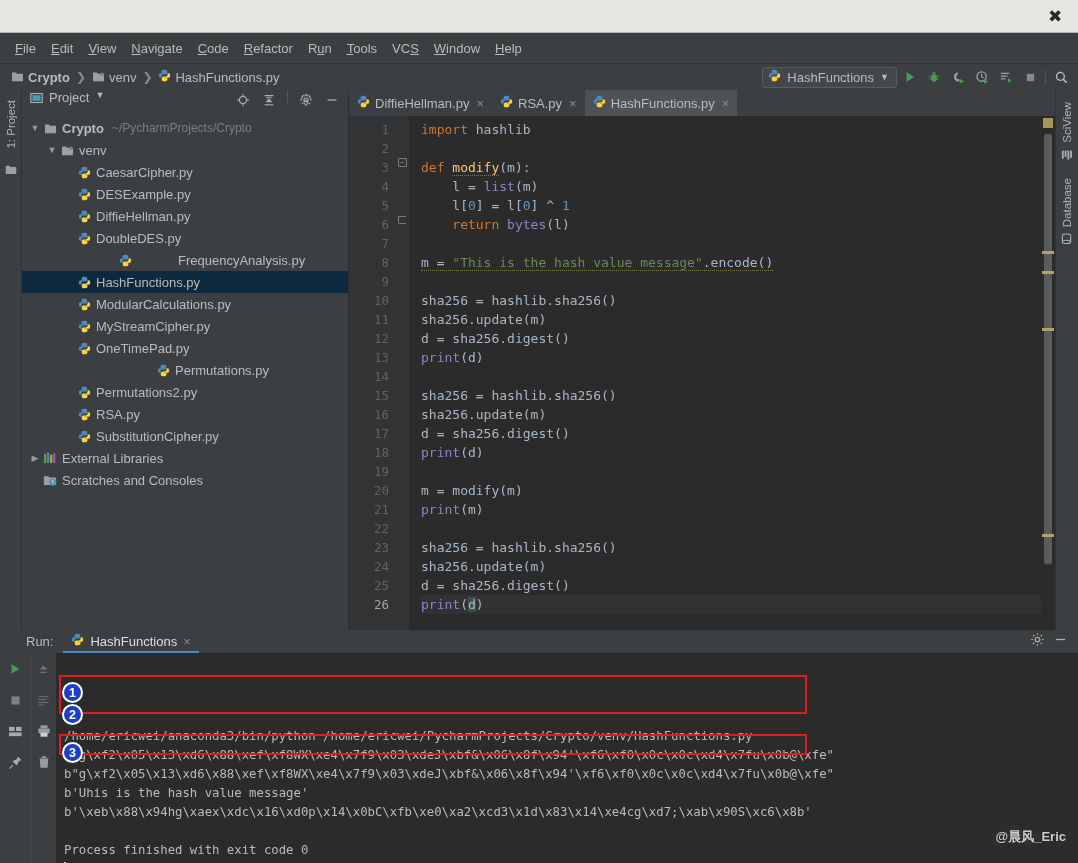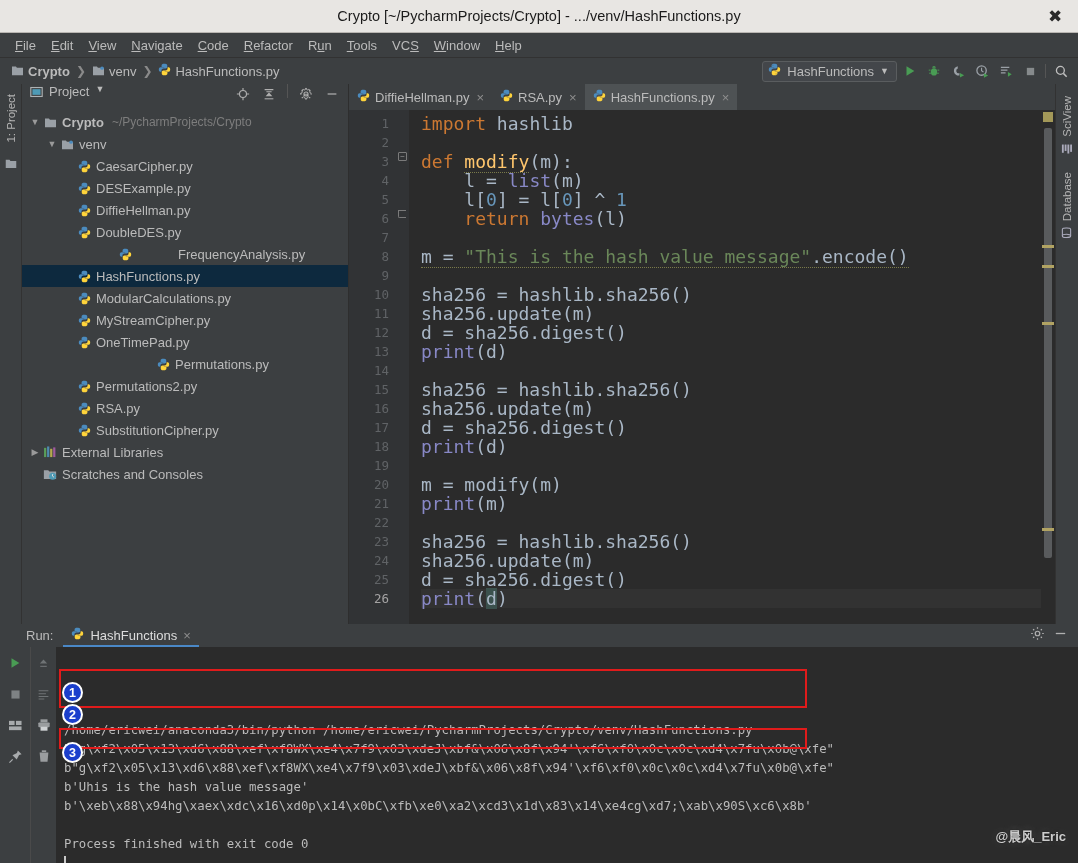--- a/index.html
+++ b/index.html
@@ -19,21 +19,21 @@
     border-bottom: 1px solid #b9b6b2;
   }
   .titlebar .tclose {
     position: absolute; right: 12px; top: 50%; transform: translateY(-50%);
     width: 22px; height: 22px; display: flex; align-items: center;
     justify-content: center; font-size: 17px; color: #2a2a2a; cursor: pointer;
   }
 
   
   .menubar {
-    height: 25px; background: #3c3f41; display: flex; align-items: center;
+    height: 31px; background: #3c3f41; display: flex; align-items: center;
     padding-left: 9px; gap: 3px;
     border-bottom: 1px solid #323232;
   }
   .menubar .mi {
     font-size: 13px; color: #bbbbbb; padding: 2px 6px; cursor: pointer;
     white-space: nowrap;
   }
   .menubar .mi u { text-decoration: underline; }
 
   
@@ -107,21 +107,21 @@
 
   .code-wrap { flex: 1; display: flex; background: #2b2b2b; position: relative; overflow: hidden; }
   .gutter {
     width: 46px; background: #313335; color: #606366; font-size: 12.5px;
     font-family: "DejaVu Sans Mono", monospace; text-align: right;
     padding: 4px 6px 0 0; user-select: none;
   }
   .gutter div { height: 19px; line-height: 19px; }
   .foldcol { width: 14px; background: #313335; padding-top: 4px; position: relative; }
   .code {
-    flex: 1; font-family: "DejaVu Sans Mono", monospace; font-size: 18px;
+    flex: 1; font-family: "DejaVu Sans Mono", monospace; font-size: 13px;
     color: #a9b7c6; padding: 4px 0 0 12px; white-space: pre; overflow: hidden;
     position: relative;
   }
   .code div { height: 19px; line-height: 19px; }
   .kw { color: #cc7832; }
   .fn { color: #ffc66d; }
   .num { color: #6897bb; }
   .str { color: #6a8759; }
   .bi { color: #8888c6; }
   .pf { color: #8888c6; }
@@ -192,21 +192,20 @@
     position: absolute; right: 12px; bottom: 17px; font-size: 13px;
     color: #e9e9e9; font-weight: bold; opacity: .85;
     text-shadow: 0 0 3px #000, 0 0 6px #666;
   }
   .statusbar { height: 24px; background: #3c3f41; }
 </style>
 </head>
 <body>
 
 <div class="titlebar">
-  <span>Crypto [~/PycharmProjects/Crypto] - .../venv/HashFunctions.py</span>
   <span class="tclose">✖</span>
 </div>
 
 <div class="menubar" id="menubar">
     <div class="mi"><u>F</u>ile</div>
     <div class="mi"><u>E</u>dit</div>
     <div class="mi"><u>V</u>iew</div>
     <div class="mi"><u>N</u>avigate</div>
     <div class="mi"><u>C</u>ode</div>
     <div class="mi"><u>R</u>efactor</div>

